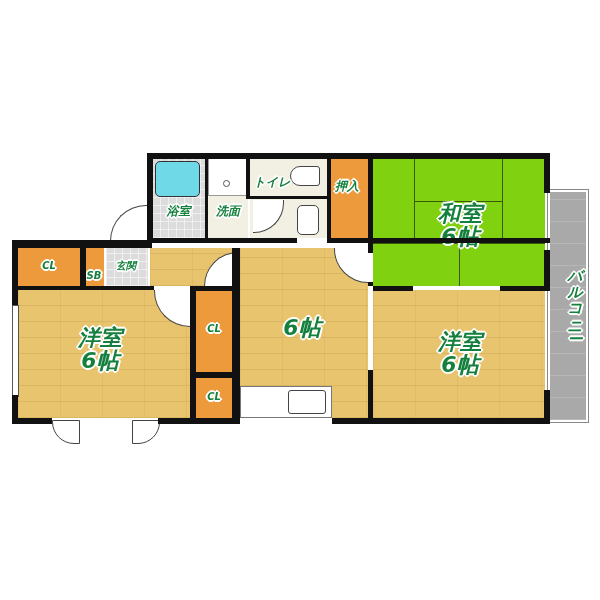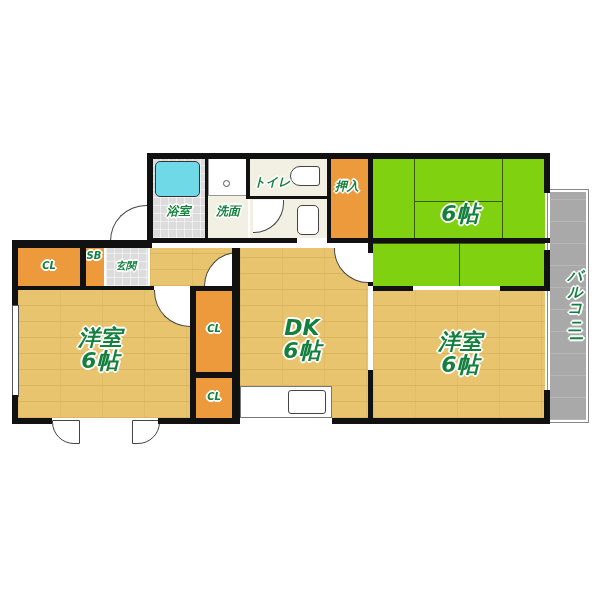--- a/index.html
+++ b/index.html
@@ -55,27 +55,28 @@
 
 <div class="abs tatami" style="left:373px;top:158px;width:172px;height:128px;"></div>
 <div class="abs" style="left:373px;top:158px;width:172px;height:128px;">
   <div class="abs" style="left:41px;top:0;width:1px;height:85px;background:#3a5a0a;"></div>
   <div class="abs" style="left:129px;top:0;width:1px;height:85px;background:#3a5a0a;"></div>
   <div class="abs" style="left:42px;top:43px;width:87px;height:1px;background:#3a5a0a;"></div>
   <div class="abs" style="left:0;top:85px;width:172px;height:1px;background:#3a5a0a;"></div>
   <div class="abs" style="left:86px;top:85px;width:1px;height:43px;background:#3a5a0a;"></div>
 </div>
 <div class="lbl big" style="left:420px;top:202px;width:80px;">
+  <div>和室</div>
   <div>6帖</div>
 </div>
 
 <div class="abs cl" style="left:18px;top:248px;width:62px;height:38px;"></div>
 <div class="lbl xs" style="left:18px;top:261px;width:62px;">CL</div>
 <div class="abs cl" style="left:86px;top:248px;width:18px;height:38px;"></div>
-<div class="lbl xs" style="left:86px;top:249px;width:16px;line-height:14px;word-break:break-all;">SB</div>
+<div class="lbl xs" style="left:86px;top:269px;width:16px;line-height:14px;word-break:break-all;">SB</div>
 <div class="abs tile" style="left:106px;top:248px;width:42px;height:38px;"></div>
 <div class="lbl xs" style="left:106px;top:261px;width:40px;">玄関</div>
 <div class="abs floor" style="left:150px;top:248px;width:88px;height:38px;"></div>
 <div class="door-arc" style="left:110px;top:205px;width:36px;height:38px;border-radius:36px 0 0 0;border-right:none;border-bottom:none;"></div>
 <div class="door-arc" style="left:204px;top:252px;width:34px;height:34px;border-radius:34px 0 0 0;border-right:none;border-bottom:none;"></div>
 
 <div class="abs floor" style="left:18px;top:290px;width:172px;height:128px;"></div>
 <div class="door-arc" style="left:154px;top:290px;width:36px;height:36px;border-radius:0 0 0 36px;border-right:none;border-top:none;"></div>
 <div class="lbl big" style="left:60px;top:326px;width:80px;">
   <div>洋室</div>
@@ -88,21 +89,20 @@
 <div class="abs cl" style="left:196px;top:290px;width:36px;height:82px;"></div>
 <div class="lbl xs" style="left:196px;top:324px;width:36px;">CL</div>
 <div class="abs cl" style="left:196px;top:378px;width:36px;height:40px;"></div>
 <div class="lbl xs" style="left:196px;top:392px;width:36px;">CL</div>
 
 <div class="abs floor" style="left:240px;top:248px;width:128px;height:170px;"></div>
 <div class="abs" style="left:240px;top:386px;width:92px;height:32px;background:#fff;border:1px solid #777;"></div>
 <div class="abs" style="left:288px;top:390px;width:38px;height:24px;border:1px solid #444;border-radius:3px;background:#fff;"></div>
 <div class="door-arc" style="left:334px;top:248px;width:34px;height:34px;border-radius:0 0 0 34px;border-right:none;border-top:none;"></div>
 <div class="lbl big" style="left:262px;top:316px;width:80px;">
-  <div>DK</div>
   <div>6帖</div>
 </div>
 
 <div class="abs floor" style="left:373px;top:290px;width:172px;height:128px;"></div>
 <div class="lbl big" style="left:420px;top:330px;width:80px;">
   <div>洋室</div>
   <div>6帖</div>
 </div>
 
 <div>

